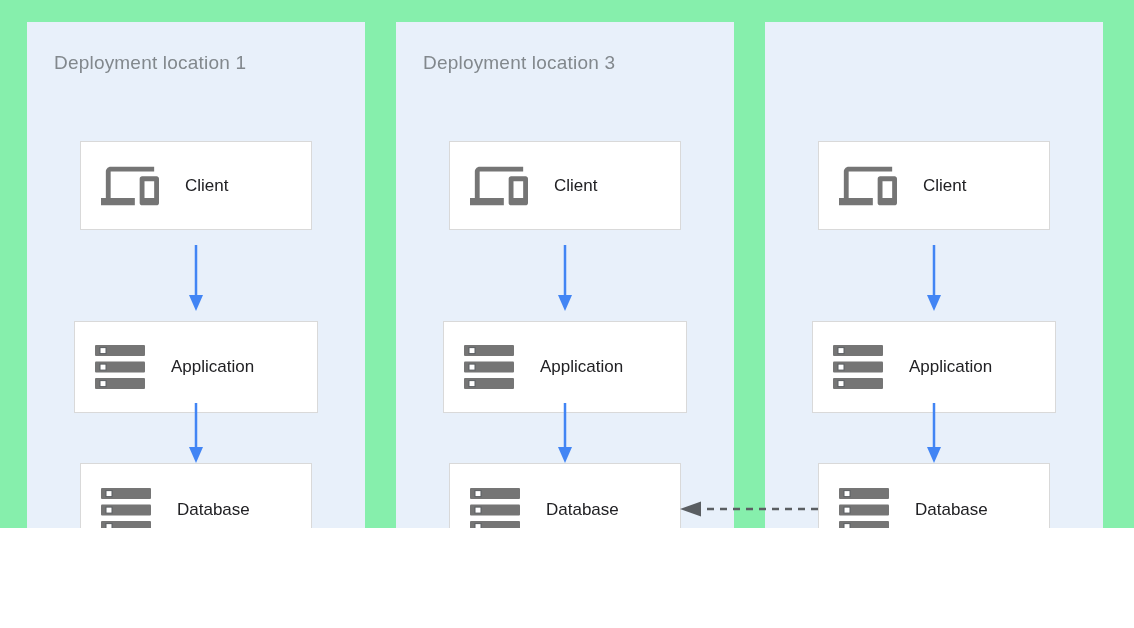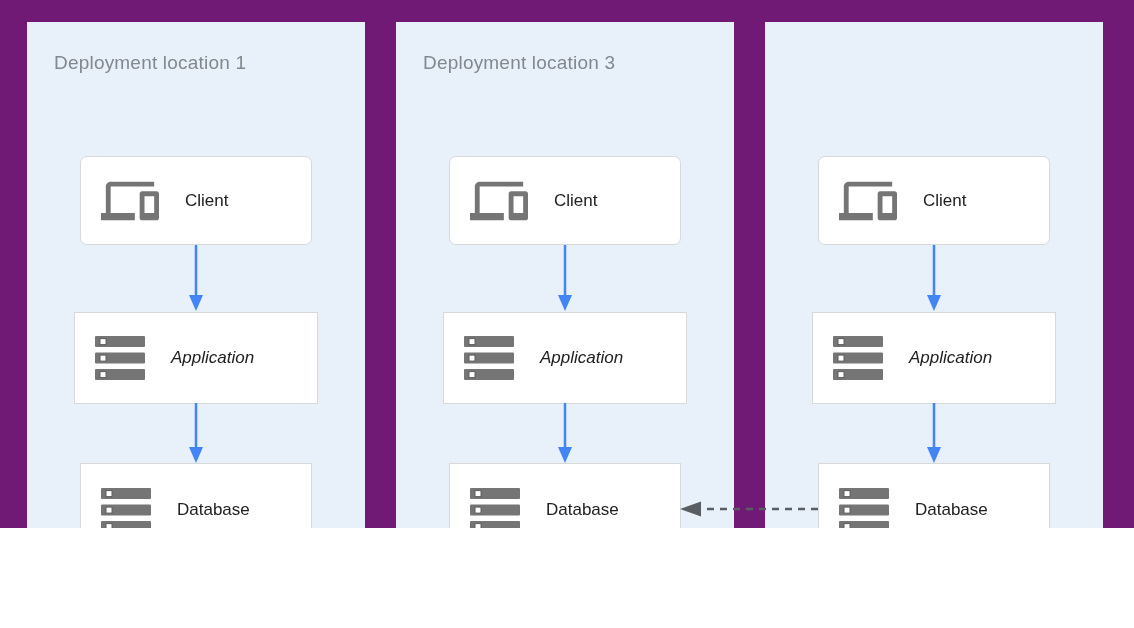--- a/index.html
+++ b/index.html
@@ -5,21 +5,21 @@
   html, body {
     margin: 0;
     padding: 0;
     background: #ffffff;
     font-family: "Liberation Sans", "DejaVu Sans", sans-serif;
   }
   .canvas {
     position: relative;
     width: 1134px;
     height: 528px;
-    background: #701a75;
+    background: #86efac;
     overflow: hidden;
   }
   .panel {
     position: absolute;
     top: 22px;
     width: 338px;
     height: 573px;
     background: #e8f0fa;
   }
   .panel-title {
@@ -35,22 +35,22 @@
     position: absolute;
     left: 50%;
     transform: translateX(-50%);
     background: #ffffff;
     border: 1px solid #d9d9d9;
     box-sizing: border-box;
     display: flex;
     align-items: center;
     padding-left: 20px;
   }
-  .node-client   { top: 134px; width: 232px; height: 89px; border-radius: 7px; }
-  .node-app      { top: 290px; width: 244px; height: 92px; font-style: italic; }
+  .node-client   { top: 119px; width: 232px; height: 89px; }
+  .node-app      { top: 299px; width: 244px; height: 92px; }
   .node-db       { top: 441px; width: 232px; height: 93px; }
   .node .icon {
     display: flex;
     align-items: center;
     justify-content: center;
     flex: 0 0 auto;
   }
   .node-label {
     margin-left: 26px;
     font-size: 17px;

